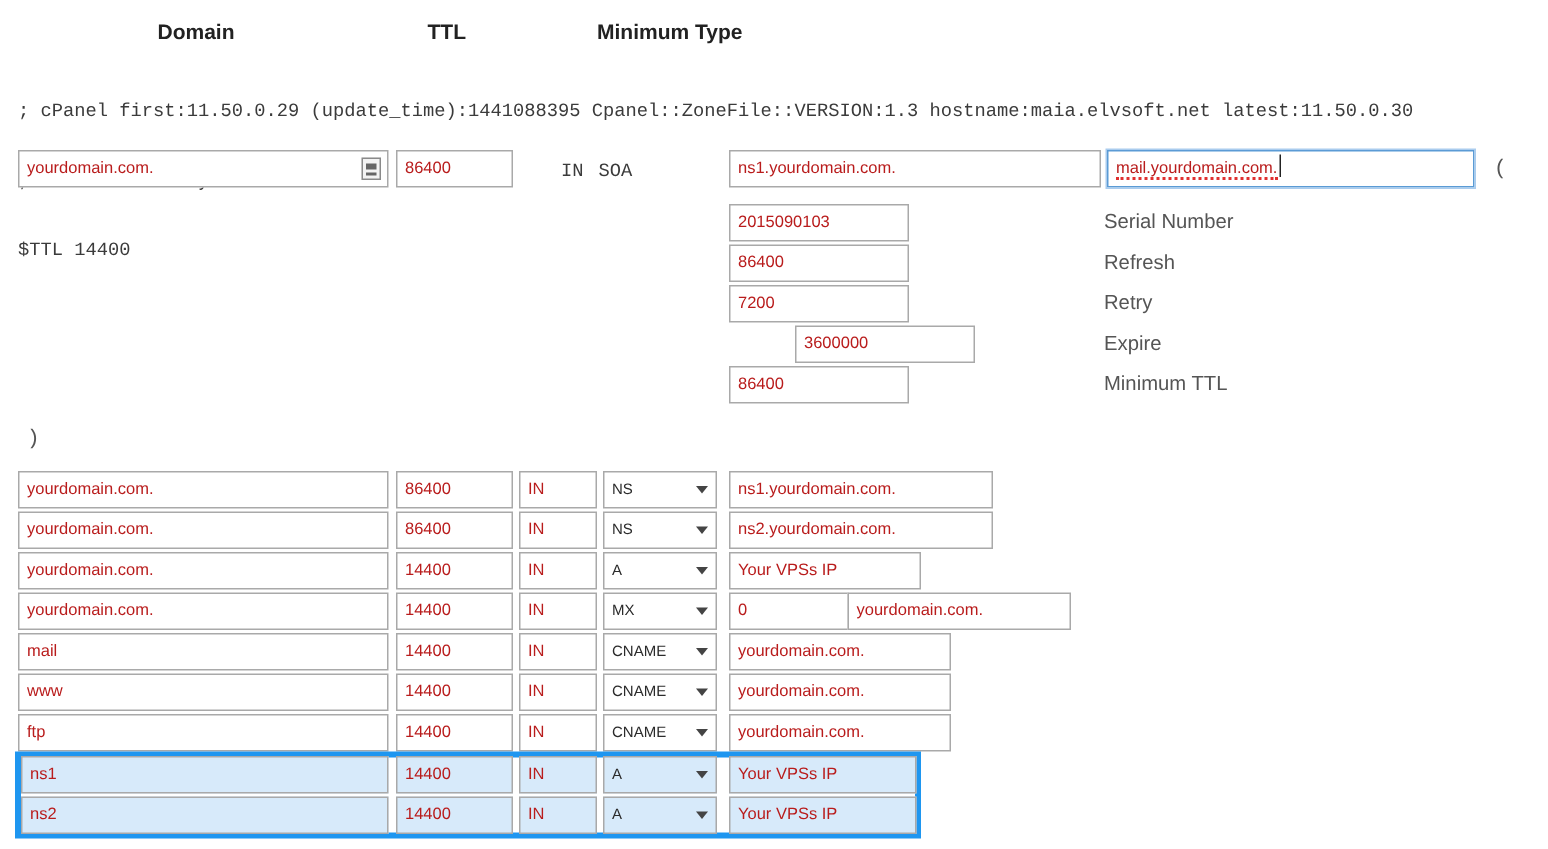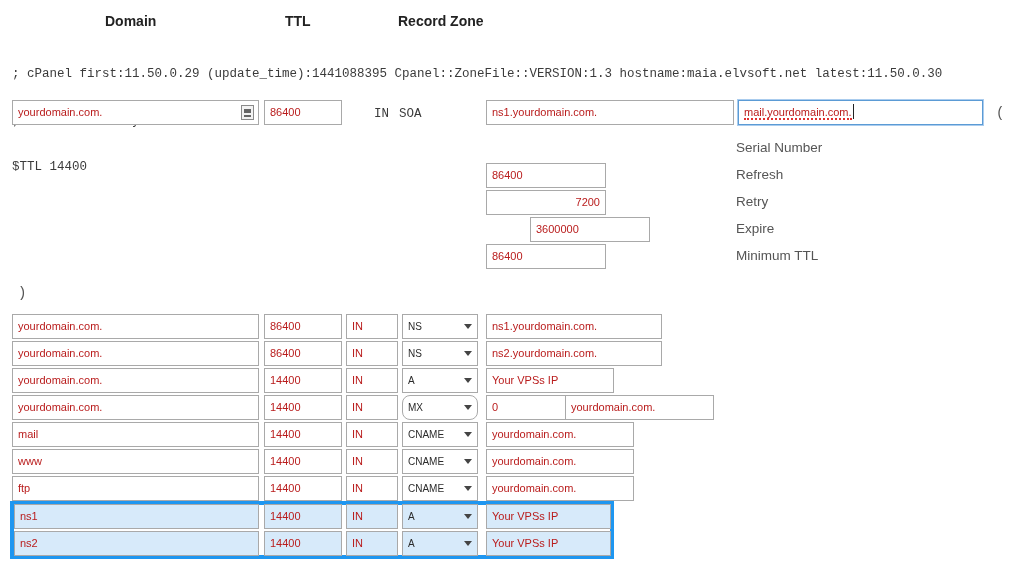--- a/index.html
+++ b/index.html
@@ -164,21 +164,21 @@
   }
 
   .rows-layer, .soa-layer { position: absolute; left:0; top:0; width:1032px; height:566px; }
 </style>
 </head>
 <body>
 
 <div class="col-headers">
   <span class="col-head domain">Domain</span>
   <span class="col-head ttl">TTL</span>
-  <span class="col-head rectype">Record Zone</span>
+  <span class="col-head rectype">Minimum Type</span>
 </div>
 
 <div class="preamble">
   <div>; cPanel first:11.50.0.29 (update_time):1441088395 Cpanel::ZoneFile::VERSION:1.3 hostname:maia.elvsoft.net latest:11.50.0.30</div>
   <div>; Zone file for yourdomain.com</div>
   <div>$TTL 14400</div>
 </div>
 
 <div class="soa-layer">
 
@@ -194,26 +194,27 @@
   <span class="mono-label" style="left:399px; top:107px;">SOA</span>
 
   <div class="inp" style="left:486px; top:100px; width:248px;">ns1.yourdomain.com.</div>
 
   <div class="inp focused" style="left:738px; top:100px; width:245px;">
     <span class="spell">mail.yourdomain.com.</span><span class="caret"></span>
   </div>
 
   <span class="paren" style="left:996px; top:105px;">(</span>
 
+  <div class="inp" style="left:486px; top:136px; width:120px;">2015090103</div>
   <span class="soa-label" style="top:140px;">Serial Number</span>
 
   <div class="inp" style="left:486px; top:163px; width:120px;">86400</div>
   <span class="soa-label" style="top:167px;">Refresh</span>
 
-  <div class="inp" style="left:486px; top:190px; width:120px;text-align:right;">7200</div>
+  <div class="inp" style="left:486px; top:190px; width:120px;">7200</div>
   <span class="soa-label" style="top:194px;">Retry</span>
 
   <div class="inp" style="left:486px; top:217px; width:120px;margin-left:44px;">3600000</div>
   <span class="soa-label" style="top:221px;">Expire</span>
 
   <div class="inp" style="left:486px; top:244px; width:120px;">86400</div>
   <span class="soa-label" style="top:248px;">Minimum TTL</span>
 
   <span class="paren" style="left:18px; top:285px;">)</span>
 </div>
@@ -243,21 +244,21 @@
   <div class="inp" style="left:346px; top:368px; width:52px;">IN</div>
   <div class="sel" style="left:402px; top:368px; width:76px;">
     <span>A</span>
     <span class="chev"></span>
   </div>
   <div class="inp" style="left:486px; top:368px; width:128px;">Your VPSs IP</div>
 
   <div class="inp" style="left:12px; top:395px; width:247px;">yourdomain.com.</div>
   <div class="inp" style="left:264px; top:395px; width:78px;">14400</div>
   <div class="inp" style="left:346px; top:395px; width:52px;">IN</div>
-  <div class="sel" style="left:402px; top:395px; width:76px;border-radius:8px;">
+  <div class="sel" style="left:402px; top:395px; width:76px;">
     <span>MX</span>
     <span class="chev"></span>
   </div>
   <div class="inp" style="left:486px; top:395px; width:80px;">0</div>
   <div class="inp" style="left:565px; top:395px; width:149px;">yourdomain.com.</div>
 
   <div class="inp" style="left:12px; top:422px; width:247px;">mail</div>
   <div class="inp" style="left:264px; top:422px; width:78px;">14400</div>
   <div class="inp" style="left:346px; top:422px; width:52px;">IN</div>
   <div class="sel" style="left:402px; top:422px; width:76px;">

